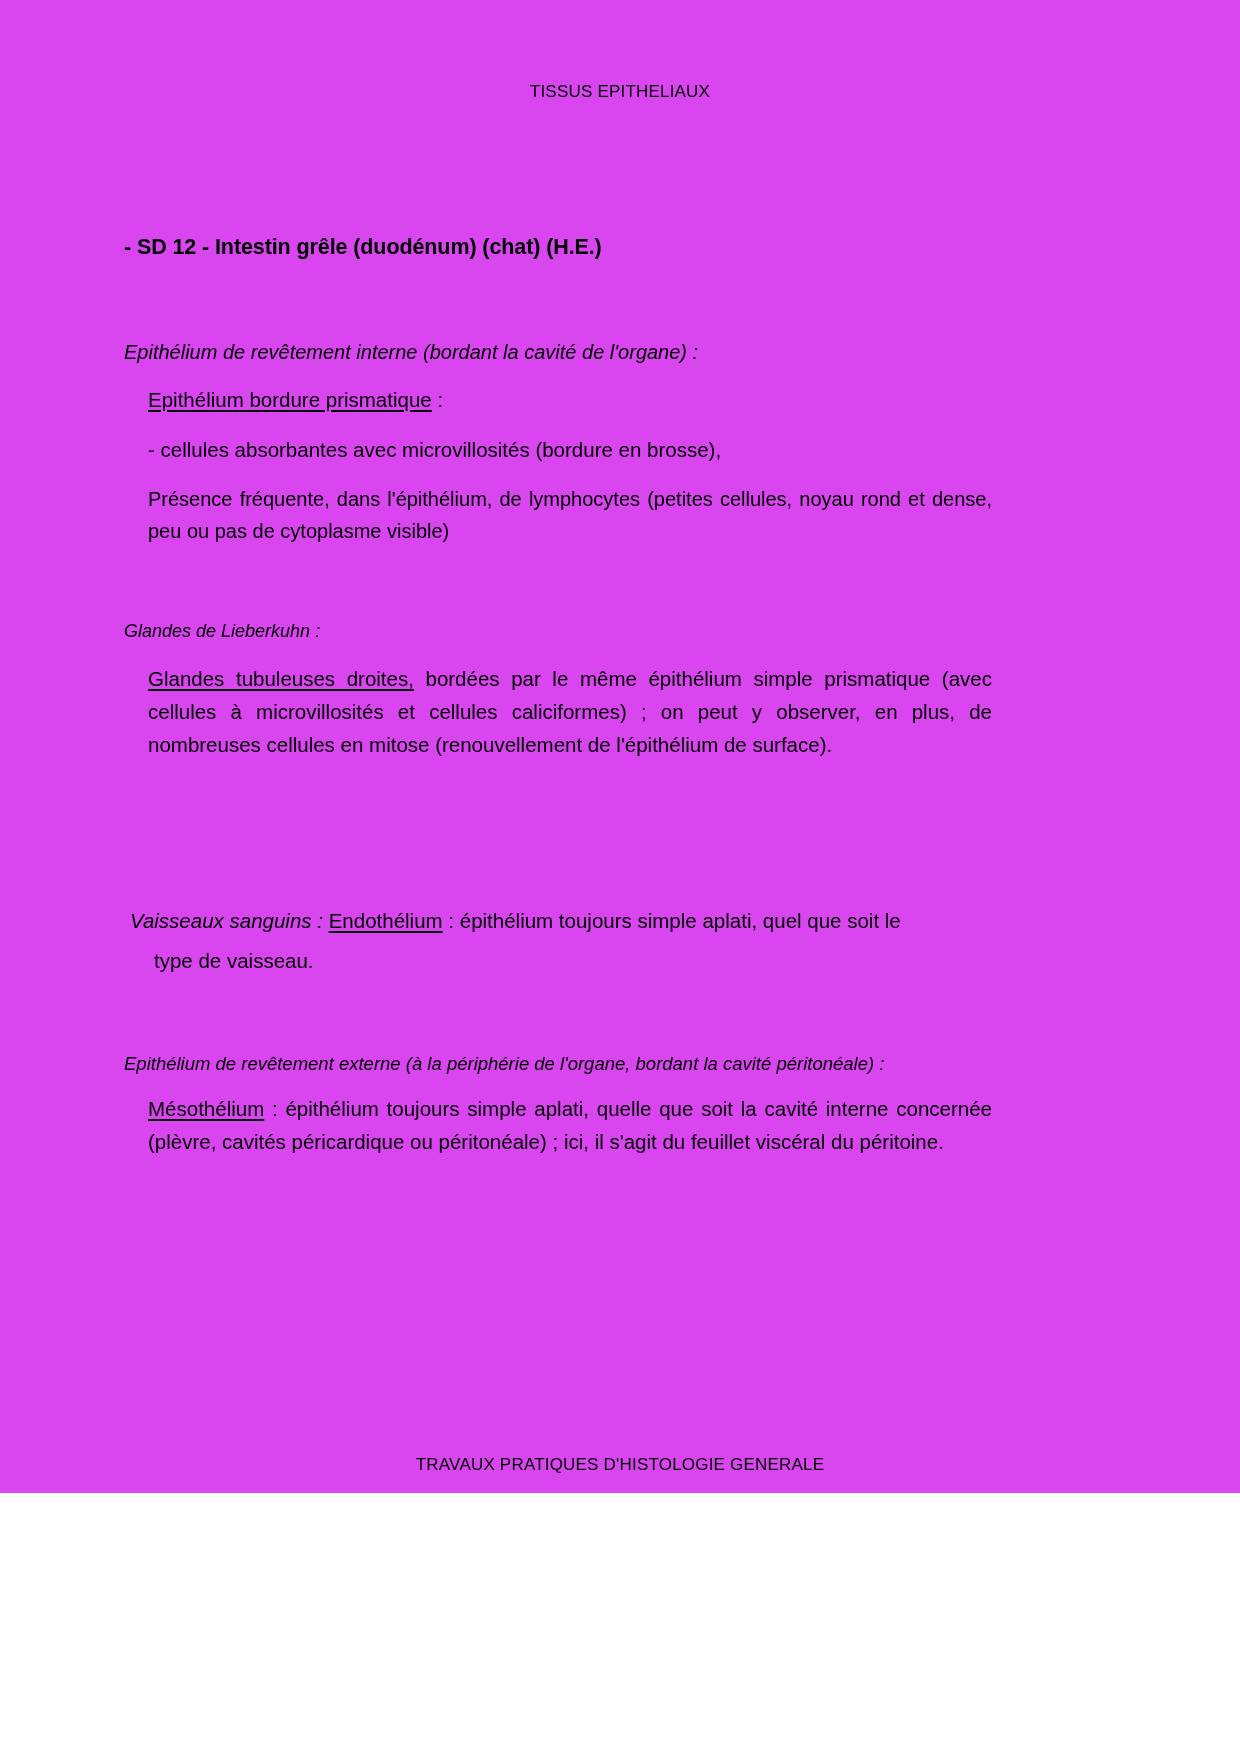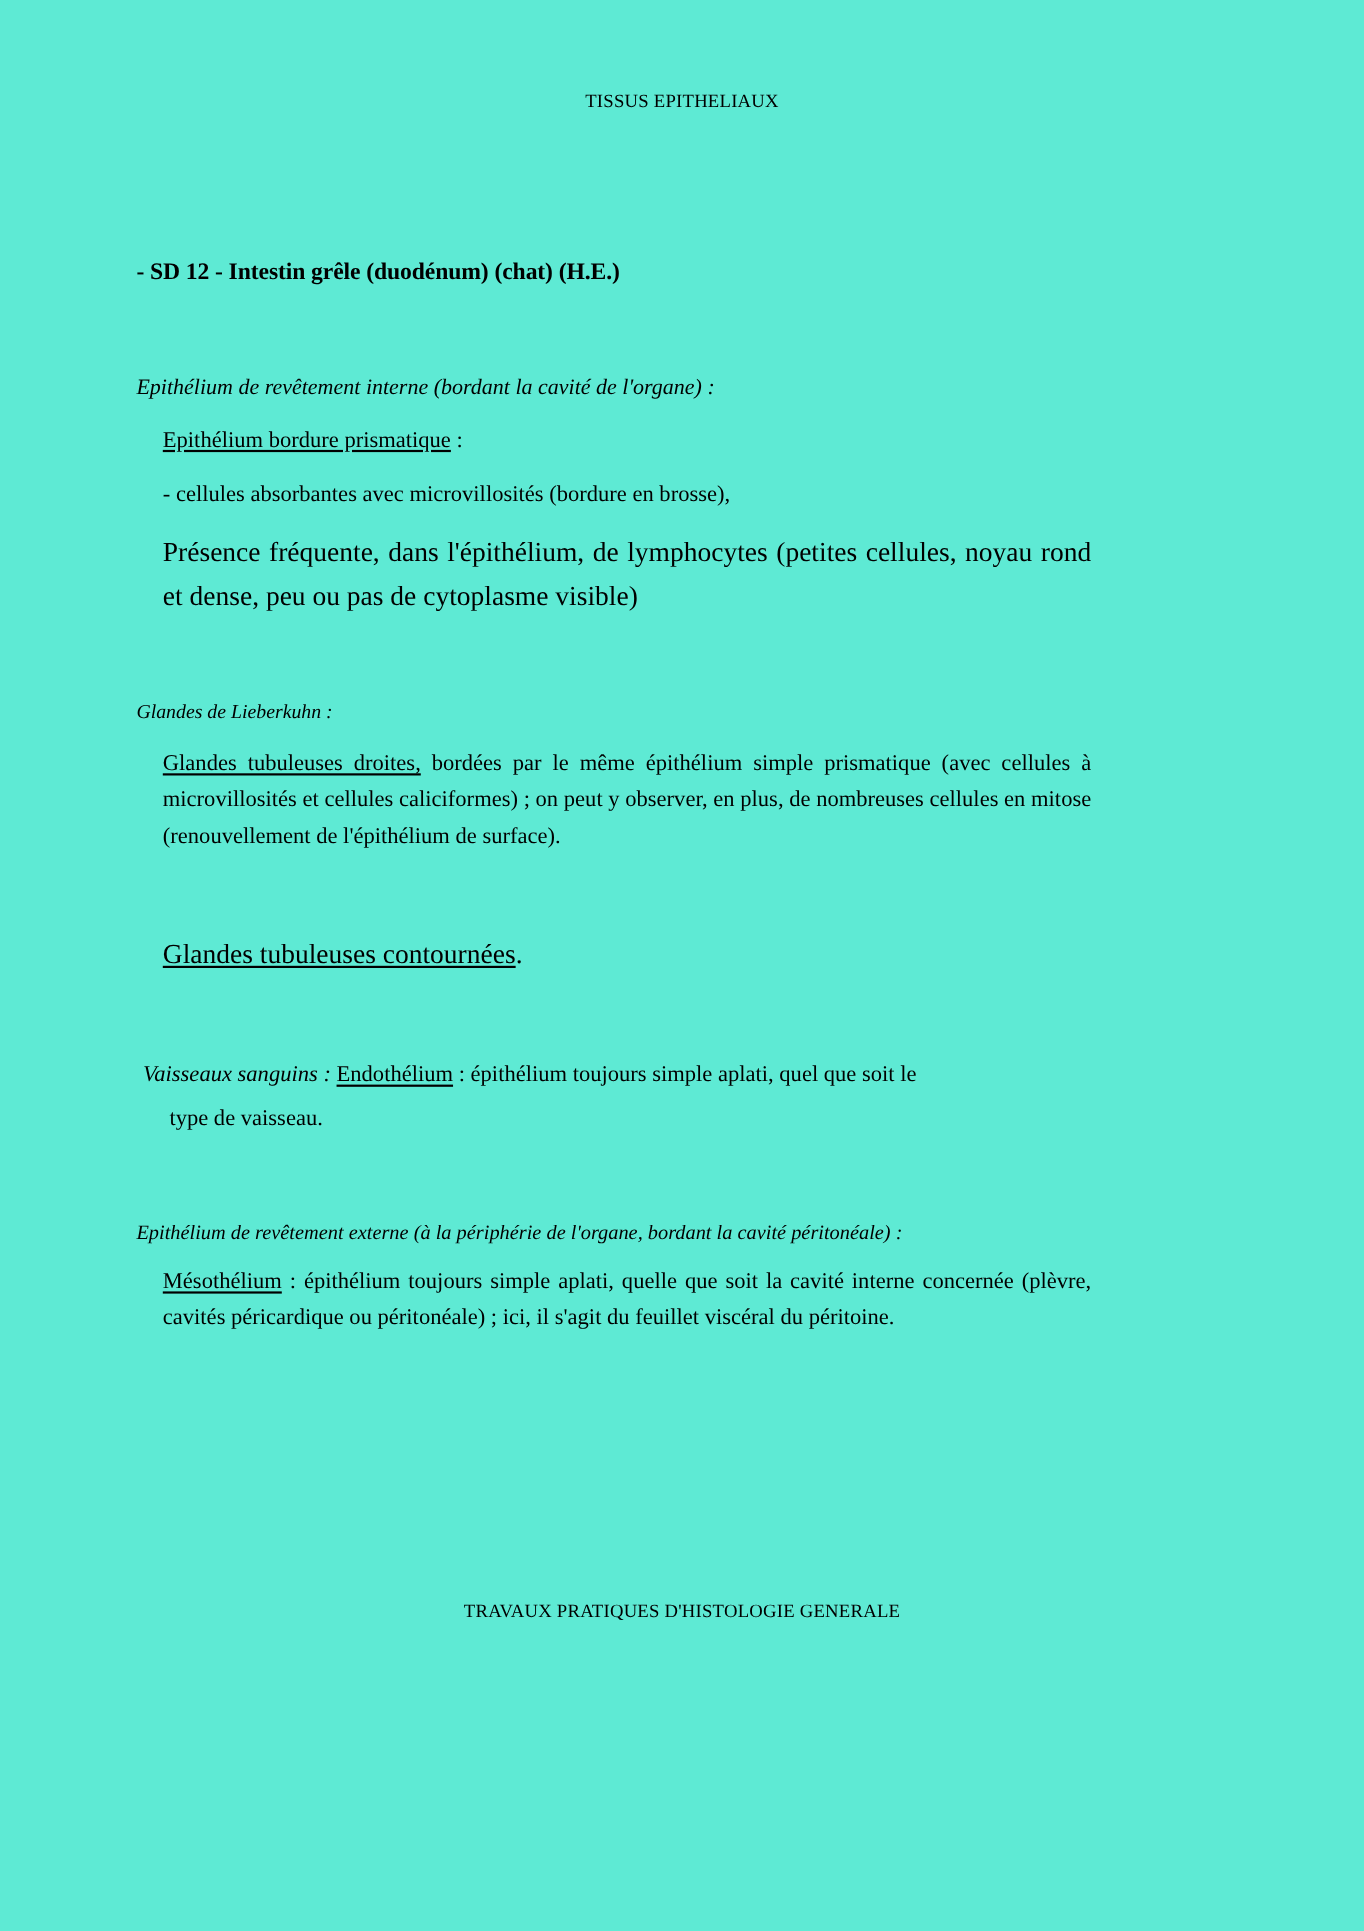--- a/index.html
+++ b/index.html
@@ -7,25 +7,24 @@
     padding: 0;
     background: #ffffff;
   }
   body {
     font-family: "Liberation Sans", sans-serif;
     color: #000000;
   }
   .page {
     position: relative;
     width: 1240px;
-    height: 1755px;
-    background: #5eead4;
+    height: 1493px;
+    background: #d946ef;
     overflow: hidden;
     box-sizing: border-box;
-    font-family: Liberation Serif, serif;
   }
   .running-head {
     position: absolute;
     top: 82px;
     left: 0;
     width: 1240px;
     text-align: center;
     font-size: 17px;
     letter-spacing: 0.2px;
   }
@@ -77,21 +76,21 @@
   .u {
     text-decoration: underline;
     text-underline-offset: 3px;
   }
   .bullet-line {
     font-size: 20.5px;
     line-height: 1.52;
     margin: 0;
   }
   .para {
-    font-size: 25px;
+    font-size: 20px;
     line-height: 1.62;
     margin: 0;
     text-align: justify;
   }
   .para-just {
     font-size: 20.5px;
     line-height: 1.62;
     margin: 0;
     text-align: justify;
     text-justify: inter-word;
@@ -147,23 +146,20 @@
 
       <div class="indent">
         <div class="para-just"><span class="u">Glandes tubuleuses droites,</span><span> bordées par le même épithélium simple prismatique (avec cellules à microvillosités et cellules caliciformes) ; on peut y observer, en plus, de nombreuses cellules en mitose (renouvellement de l'épithélium de surface).</span></div>
       </div>
     </div>
 
     <div class="gap-xl"></div>
 
     <div class="section">
 
-      <div class="indent">
-        <div class="para"><span class="u">Glandes tubuleuses contournées</span><span>.</span></div>
-      </div>
     </div>
 
     <div class="gap-xl"></div>
 
     <div class="section">
       <div class="vaisseaux"><span style="font-style:italic">Vaisseaux sanguins : </span><span class="u">Endothélium</span><span> : épithélium toujours simple aplati, quel que soit le</span><span class="cont">type de vaisseau.</span></div>
     </div>
 
     <div class="gap-xl"></div>
 

